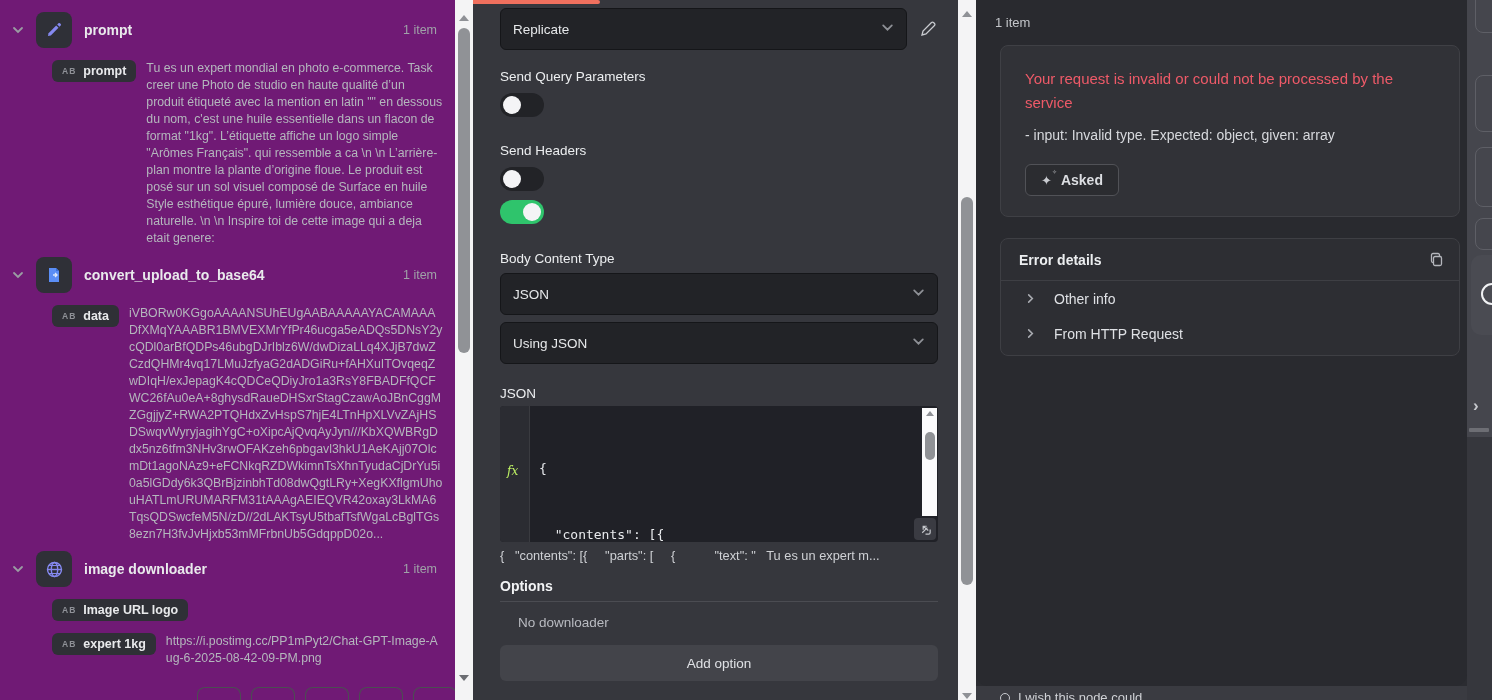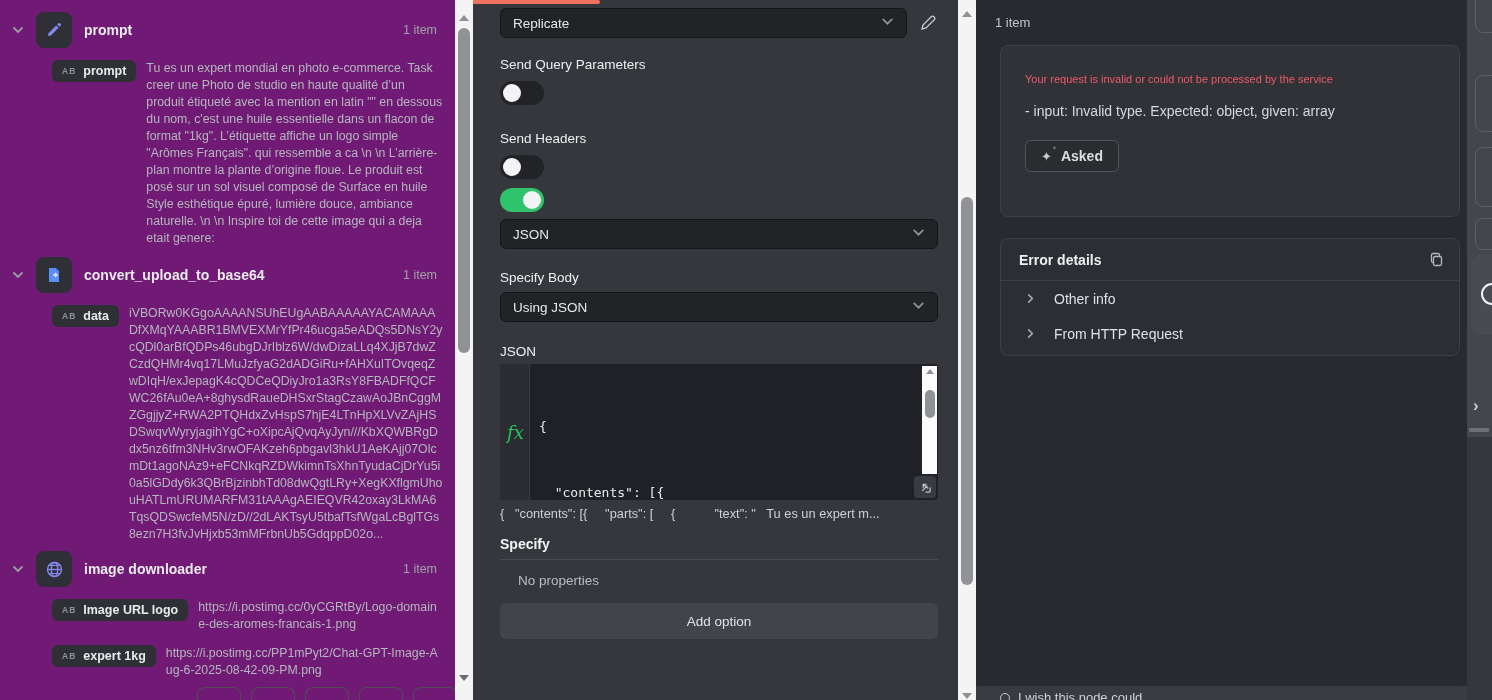--- a/index.html
+++ b/index.html
@@ -35,41 +35,41 @@
   .tri-down { width:0; height:0; border-left:5px solid transparent; border-right:5px solid transparent;
               border-top:6px solid #6b6d72; }
   .sb-thumb { position:absolute; left:3px; width:12px; background:#909296; border-radius:6px; }
 
   
   .mid-panel { position:absolute; left:473px; top:0; width:485px; height:700px;
                background:#36373d; overflow:hidden; padding:0 20px 0 27px; }
   .accent-line { position:absolute; left:0; top:0; width:127px; height:4px; background:#f0705e;
                  border-radius:0 2px 2px 0; }
   .cred-row { display:flex; align-items:center; margin-top:8px; gap:9px; }
-  .select { display:flex; align-items:center; height:30px; background:#222327;
+  .select { display:flex; align-items:center; height:42px; background:#222327;
             border:1px solid #151619; border-radius:6px; padding:0 12px; }
   .select .sel-text { font-size:13.5px; color:#e6e8ea; }
   .select .sel-chev { margin-left:auto; color:#8e9096; }
   .cred-row .select { flex:1; }
   .edit-pencil { width:22px; height:22px; color:#c9cbd0; display:grid; place-items:center; }
   .param-label { font-size:13.5px; font-weight:500; color:#eceef0; }
   .lbl-sqp { margin-top:19px; } .lbl-sh { margin-top:26px; } .lbl-sb { margin-top:26px; }
   .lbl-bct { margin-top:27px; } .lbl-spb { margin-top:21px; } .lbl-json { margin-top:22px; }
   .toggle { margin-top:9px; width:44px; height:24px; border-radius:12px; position:relative; }
   .toggle.off { background:#222327; }
   .toggle.on { background:#2fc46c; }
   .knob { position:absolute; top:3px; width:18px; height:18px; border-radius:50%; background:#f4f4f6; }
   .toggle.off .knob { left:3px; } .toggle.on .knob { right:3px; }
   .select.full { margin-top:7px; }
   .editor { position:relative; margin-top:5px; height:136px; background:#202127;
             border-radius:4px; overflow:hidden; }
   .gutter { position:absolute; left:0; top:0; bottom:0; width:30px; background:#2b2c32;
             border-right:1px solid #3a3b40; }
   .fx { position:absolute; left:7px; top:58px; font-family:"DejaVu Serif",serif; font-style:italic;
-        font-size:18px; color:#22c55e; }
+        font-size:12px; color:#bef264; }
   .code { position:absolute; left:30px; right:17px; top:0; bottom:0; padding:8px 0 0 9px;
           font-family:"DejaVu Sans Mono",monospace; font-size:13px; line-height:22px;
           color:#e8eaed; white-space:pre; }
   .ed-sb { position:absolute; right:1px; top:2px; width:15px; height:108px; background:#fbfbfc; }
   .ed-sb .tri-up { border-left-width:4px; border-right-width:4px; border-bottom-width:5px; margin:3px auto 0; }
   .ed-thumb { position:absolute; left:2.5px; top:24px; width:10px; height:28px;
               background:#909296; border-radius:5px; }
   .expand-btn { position:absolute; right:2px; bottom:2px; width:22px; height:22px;
                 background:#3a3b42; border:none; border-radius:4px; display:grid; place-items:center;
                 color:#c5c7cc; }
@@ -81,21 +81,21 @@
   .add-option { display:block; margin-top:15px; width:100%; height:36px; background:#43444a;
                 border:none; border-radius:6px; color:#dfe1e5; font-size:13.5px;
                 font-family:inherit; }
 
   
   .right-panel { position:absolute; left:976px; top:0; width:491px; height:686px;
                  background:#292a2f; border-radius:0 0 12px 12px; overflow:hidden; }
   .out-count { position:absolute; left:19px; top:15px; font-size:13px; color:#c3c5c9; }
   .error-card { position:absolute; left:24px; top:45px; width:460px; height:172px;
                 background:#313237; border:1px solid #3f4045; border-radius:8px; padding:21px 24px; }
-  .err-title { font-size:11px; line-height:24px; color:#ee5a68; font-weight:500; }
+  .err-title { font-size:15px; line-height:24px; color:#ee5a68; font-weight:500; }
   .err-msg { margin-top:12px; font-size:14px; color:#d7d9dd; }
   .asked-btn { margin-top:21px; display:inline-flex; align-items:center; gap:9px; height:32px;
                padding:0 15px; background:#2b2c30; border:1px solid #515257; border-radius:6px;
                color:#dcdee2; font-weight:700; font-size:14px; font-family:inherit; }
   .sparkle { position:relative; font-size:13px; color:#c9cbd0; }
   .sparkle::after { content:"✧"; position:absolute; top:-5px; right:-5px; font-size:6px; }
   .details-card { position:absolute; left:24px; top:238px; width:460px; height:118px;
                   background:#2d2e33; border:1px solid #3e3f44; border-radius:8px; }
   .dc-head { display:flex; align-items:center; height:42px; padding:0 14px 0 18px;
              border-bottom:1px solid #3e3f44; }
@@ -195,21 +195,20 @@
           </svg>
       </span>
       <span class="sec-title">image downloader</span>
       <span class="sec-count">1 item</span>
     </div>
     <div class="schema-row">
       <span class="pill">
         <span class="tbadge">AB</span>
         <span class="key">Image URL logo</span>
       </span>
-      <span class="val break">https://i.postimg.cc/0yCGRtBy/Logo-domaine-des-aromes-francais-1.png</span>
     </div>
     <div class="schema-row">
       <span class="pill">
         <span class="tbadge">AB</span>
         <span class="key">expert 1kg</span>
       </span>
       <span class="val break">https://i.postimg.cc/PP1mPyt2/Chat-GPT-Image-Aug-6-2025-08-42-09-PM.png</span>
     </div>
 
     <div class="ghost-pill-row">
@@ -257,30 +256,30 @@
 
     <div class="param-label lbl-sh">Send Headers</div>
     <div class="toggle off">
         <div class="knob"></div>
       </div>
 
     <div class="toggle on">
         <div class="knob"></div>
       </div>
 
+    <div class="param-label lbl-bct">Body Content Type</div>
     <div class="select full">
       <span class="sel-text">JSON</span>
       <span class="sel-chev">
         <svg width="13" height="13" viewBox="0 0 12 12">
             <polyline points="2,4 6,8 10,4" fill="none" stroke="currentColor" stroke-width="1.6" stroke-linecap="round"></polyline>
           </svg>
       </span>
     </div>
 
-    <div class="param-label lbl-spb">Specify Body</div>
     <div class="select full">
       <span class="sel-text">Using JSON</span>
       <span class="sel-chev">
         <svg width="13" height="13" viewBox="0 0 12 12">
             <polyline points="2,4 6,8 10,4" fill="none" stroke="currentColor" stroke-width="1.6" stroke-linecap="round"></polyline>
           </svg>
       </span>
     </div>
 
     <div class="param-label lbl-json">JSON</div>
@@ -303,23 +302,23 @@
       <button class="expand-btn">
         <svg width="13" height="13" viewBox="0 0 14 14" fill="none" stroke="currentColor" stroke-width="1.3">
             <path d="M7 12 h3.5 a1.5 1.5 0 0 0 1.5 -1.5 V7"></path>
             <path d="M9 5 L3.5 10.5" transform="rotate(180 6.25 7.75)"></path>
             <path d="M8.5 6 L3 1.5 M3 5.2 V1.5 H6.8" transform="translate(1.5,2)"></path>
           </svg>
       </button>
     </div>
     <div class="preview-line">{   "contents": [{     "parts": [     {           "text": "   Tu es un expert m...</div>
 
-    <div class="options-label">Specify</div>
+    <div class="options-label">Options</div>
     <hr class="options-divider">
-    <div class="no-props">No properties</div>
+    <div class="no-props">No downloader</div>
     <button class="add-option">Add option</button>
   </section>
 
   <div class="vsb" style="left:958px">
     <div class="sb-up" style="top:6px">
         <div class="tri-up"></div>
       </div>
     <div class="sb-thumb" style="top:197px; height:388px"></div>
     <div class="sb-down" style="top:688px">
         <div class="tri-down" style="border-top-color:#8f9196"></div>

